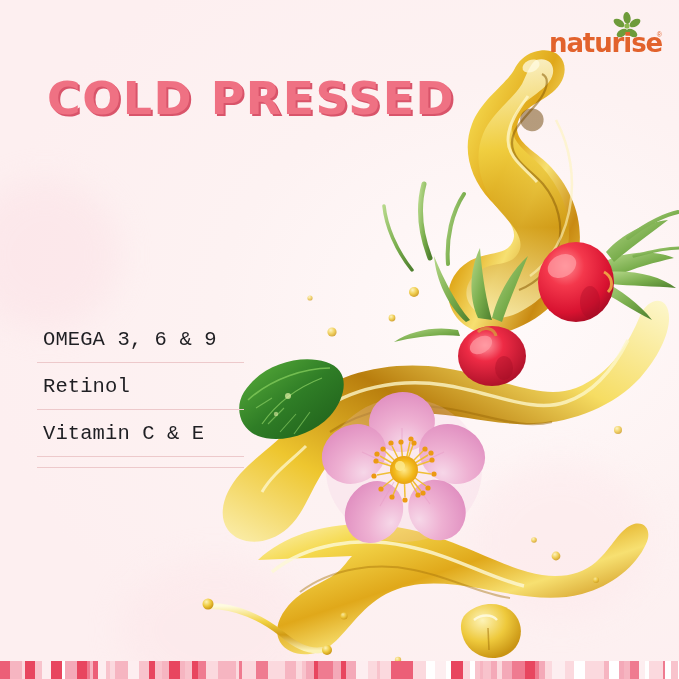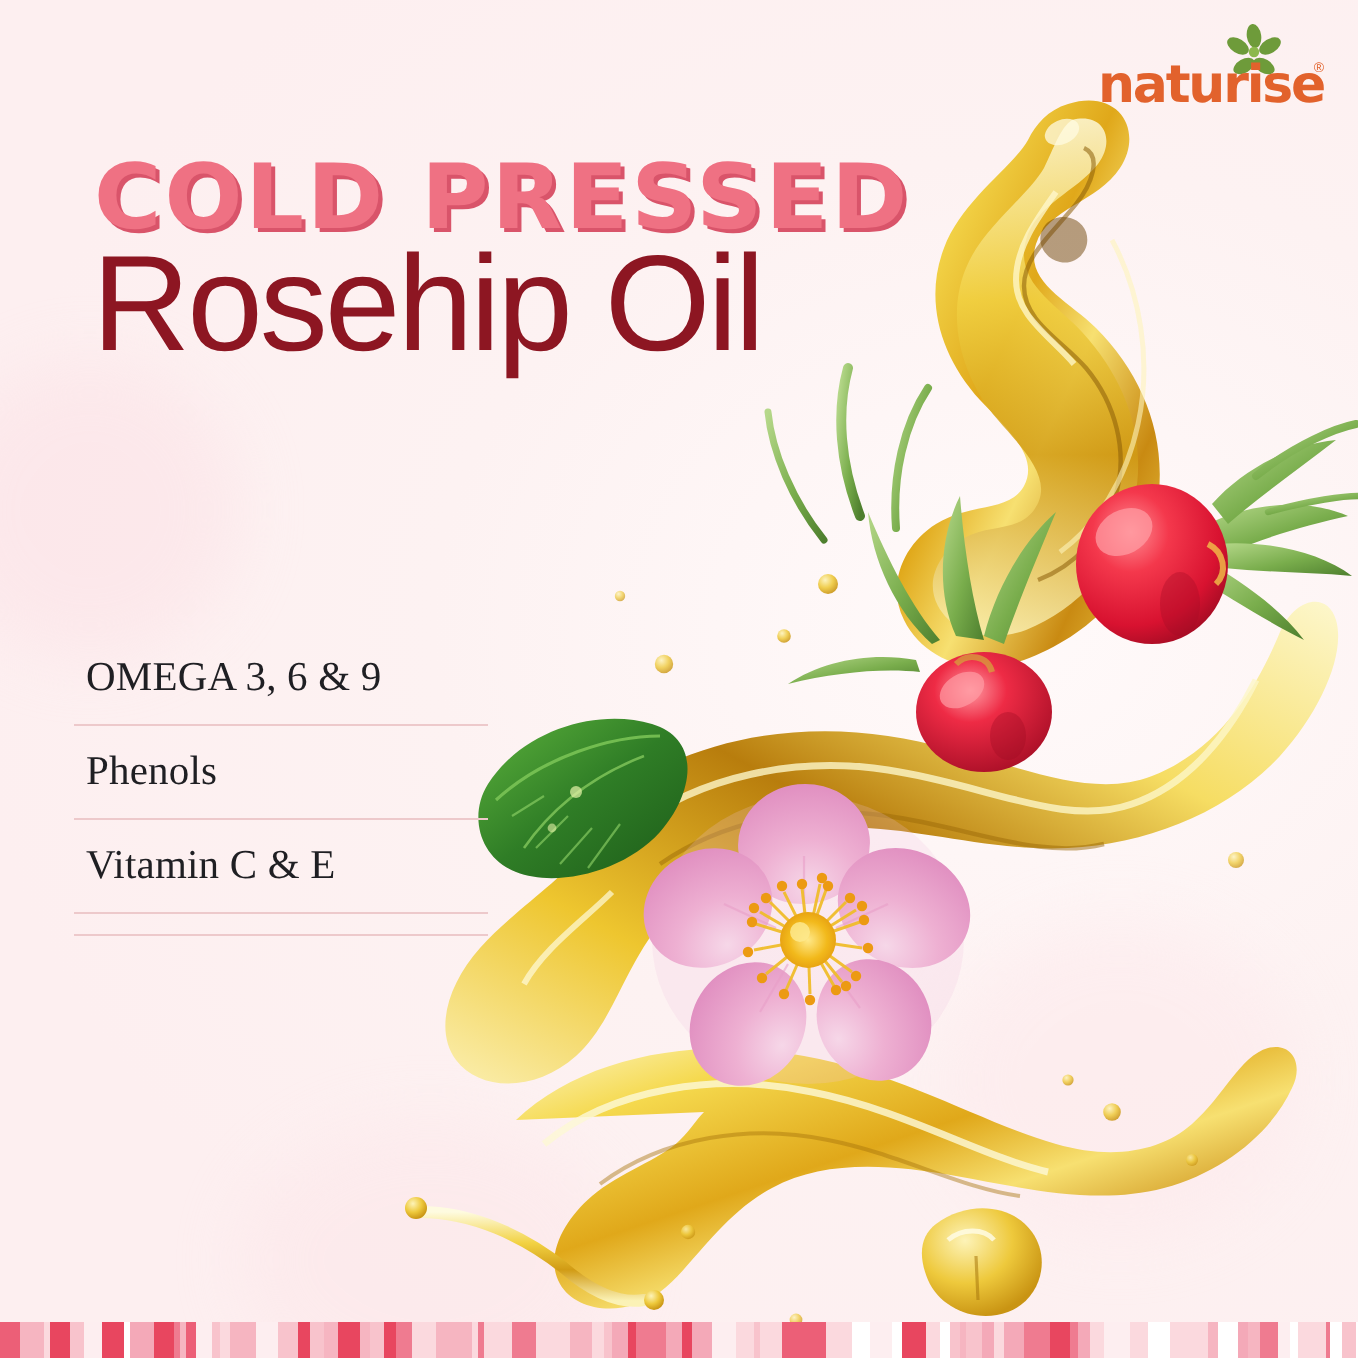--- a/index.html
+++ b/index.html
@@ -63,21 +63,21 @@
   }
 
   
   #ingredients{position:absolute;left:37px;top:326px;width:207px;}
   .ing-item{position:relative;}
   .ing-label{
     display:block;
     padding:0 0 0 6px;
     font-size:20.5px;line-height:1.32;color:#1f1f23;
     letter-spacing:.1px;
-    font-family:Liberation Serif, serif;
+    font-family:Liberation Mono, monospace;
   }
   .ing-divider{
     height:1px;width:100%;
     background:#edc9cb;
     margin:9px 0 10px 0;
   }
 
   
   #art{position:absolute;left:0;top:0;width:679px;height:679px;pointer-events:none;}
 
@@ -335,30 +335,29 @@
         <ellipse cx="10" cy="21" rx="3.4" ry="5.8" transform="rotate(-120 10 21)"></ellipse>
         <ellipse cx="7" cy="11" rx="3.5" ry="6" transform="rotate(-58 7 11)"></ellipse>
       </g>
       <circle cx="15" cy="14" r="2.6" fill="#8cb84c"></circle>
     </svg>
     <span class="word">naturise</span>
     <span class="reg">®</span>
   </div>
 
   <div id="cold-pressed">COLD PRESSED</div>
-  <div id="rosehip-oil">Rosehip Oil</div>
 
 
   <div id="ingredients">
     <div class="ing-item">
       <span class="ing-label">OMEGA 3, 6 &amp; 9</span>
     </div>
     <div class="ing-divider"></div>
     <div class="ing-item">
-      <span class="ing-label">Phenols</span>
+      <span class="ing-label">Retinol</span>
     </div>
     <div class="ing-divider"></div>
     <div class="ing-item">
       <span class="ing-label">Vitamin C &amp; E</span>
     </div>
     <div class="ing-divider"></div>
     <div class="ing-divider"></div>
   </div>
 
   <div id="stripe-band">

